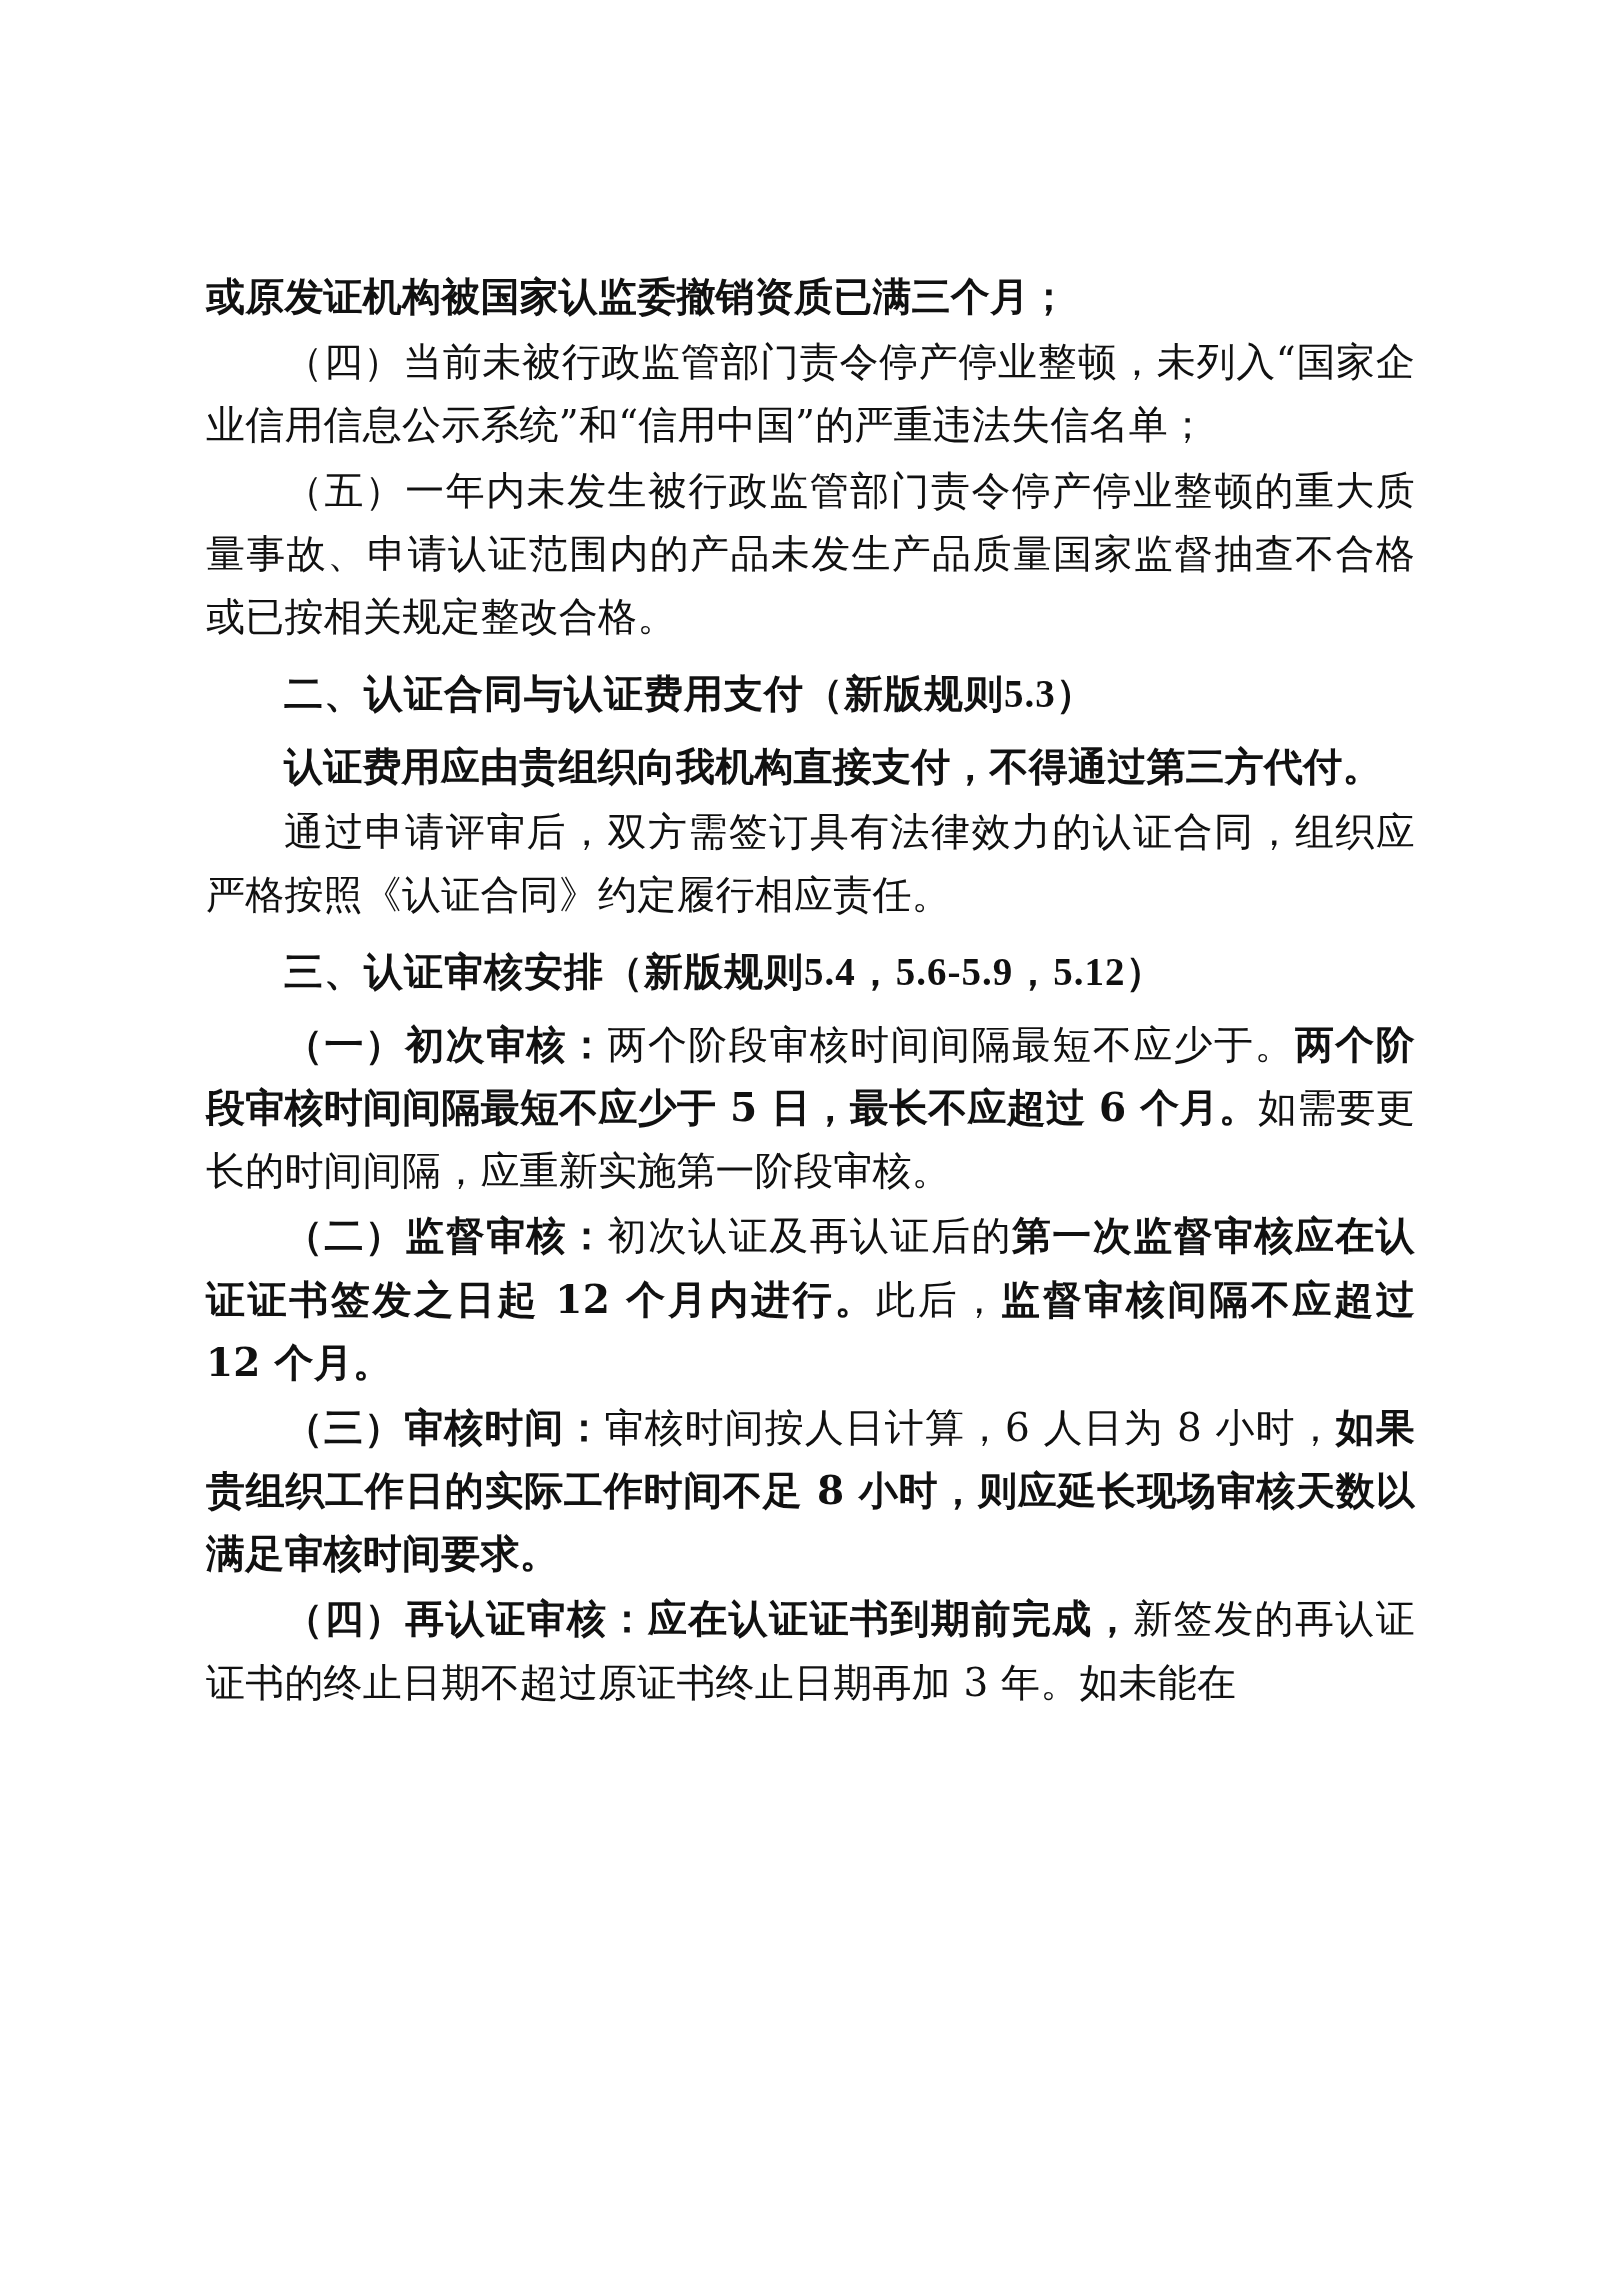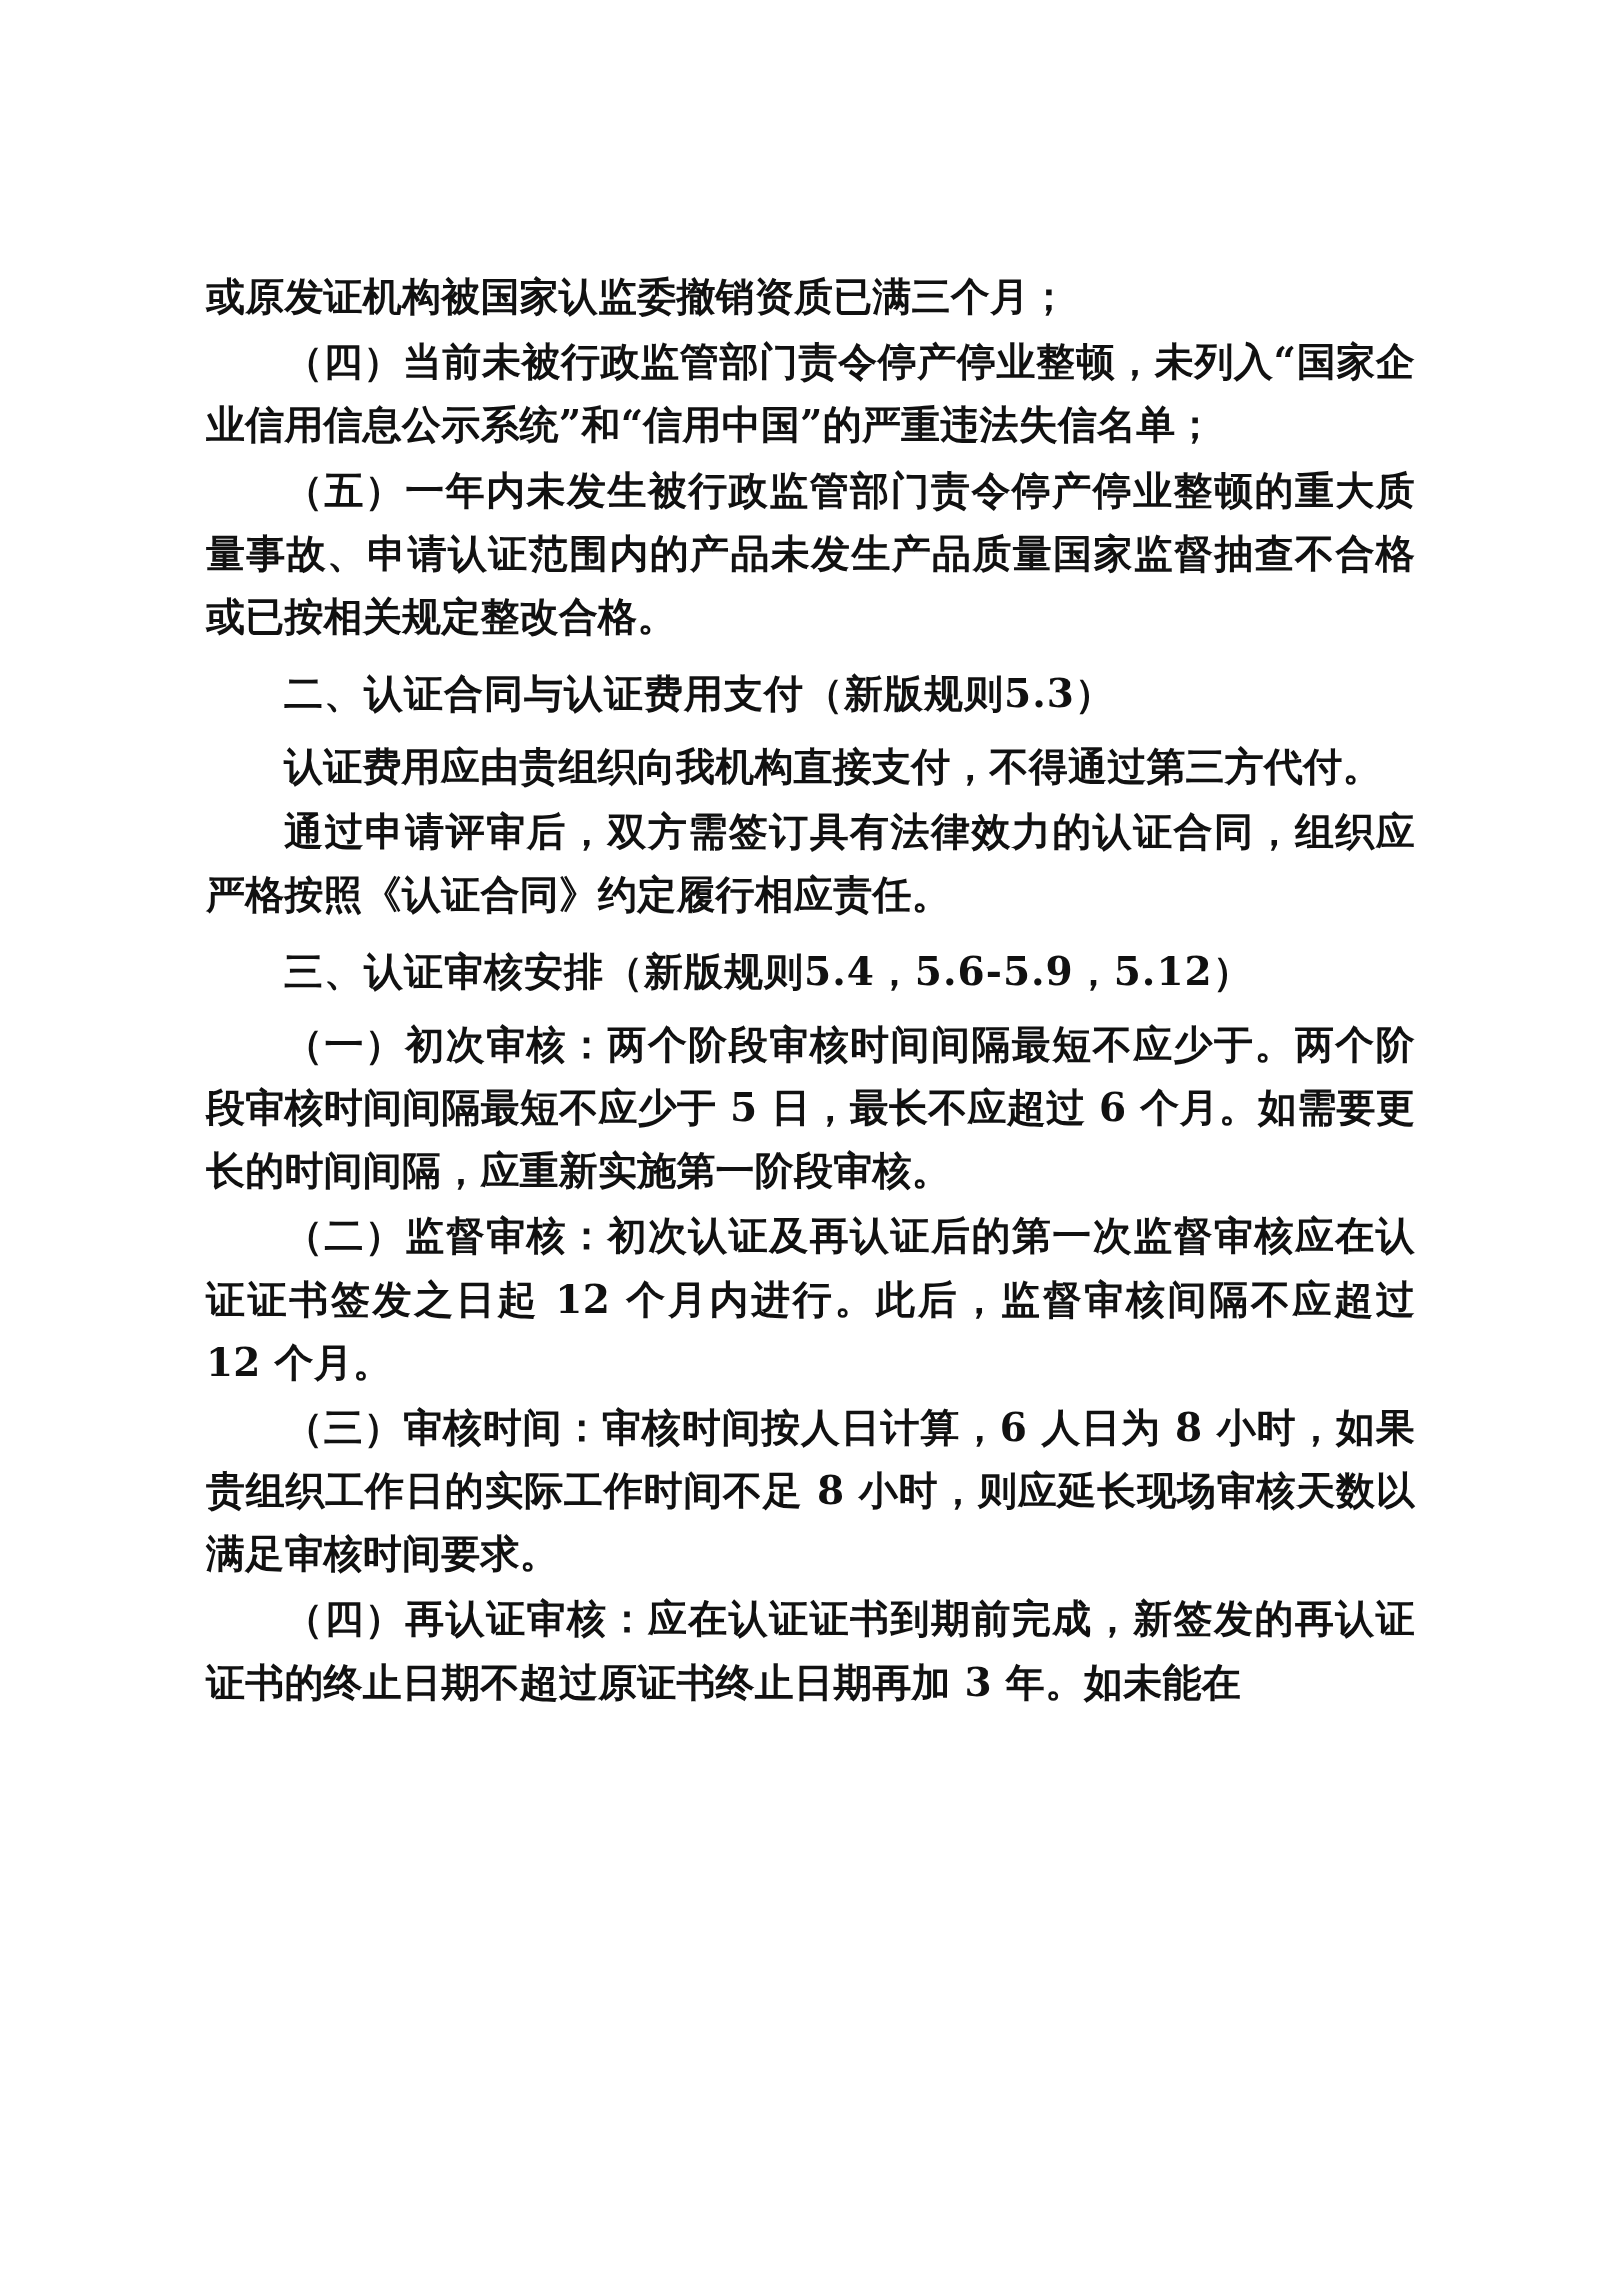--- a/index.html
+++ b/index.html
@@ -36,26 +36,27 @@
     text-indent: 78px;
   }
   .p-noindent {
     text-indent: 0;
   }
   .heading {
     text-indent: 78px;
     font-weight: 700;
     margin: 13.7px 0 9.8px 0;
     letter-spacing: 1px;
+    font-family: Liberation Serif, serif;
   }
   .b {
     font-weight: 700;
   }
   .thin {
-    font-weight: 700;
+    font-weight: 400;
   }
   
   .doc-body .b {
     font-weight: 700;
   }
 </style>
 </head>
 <body>
 
 <div class="page">

